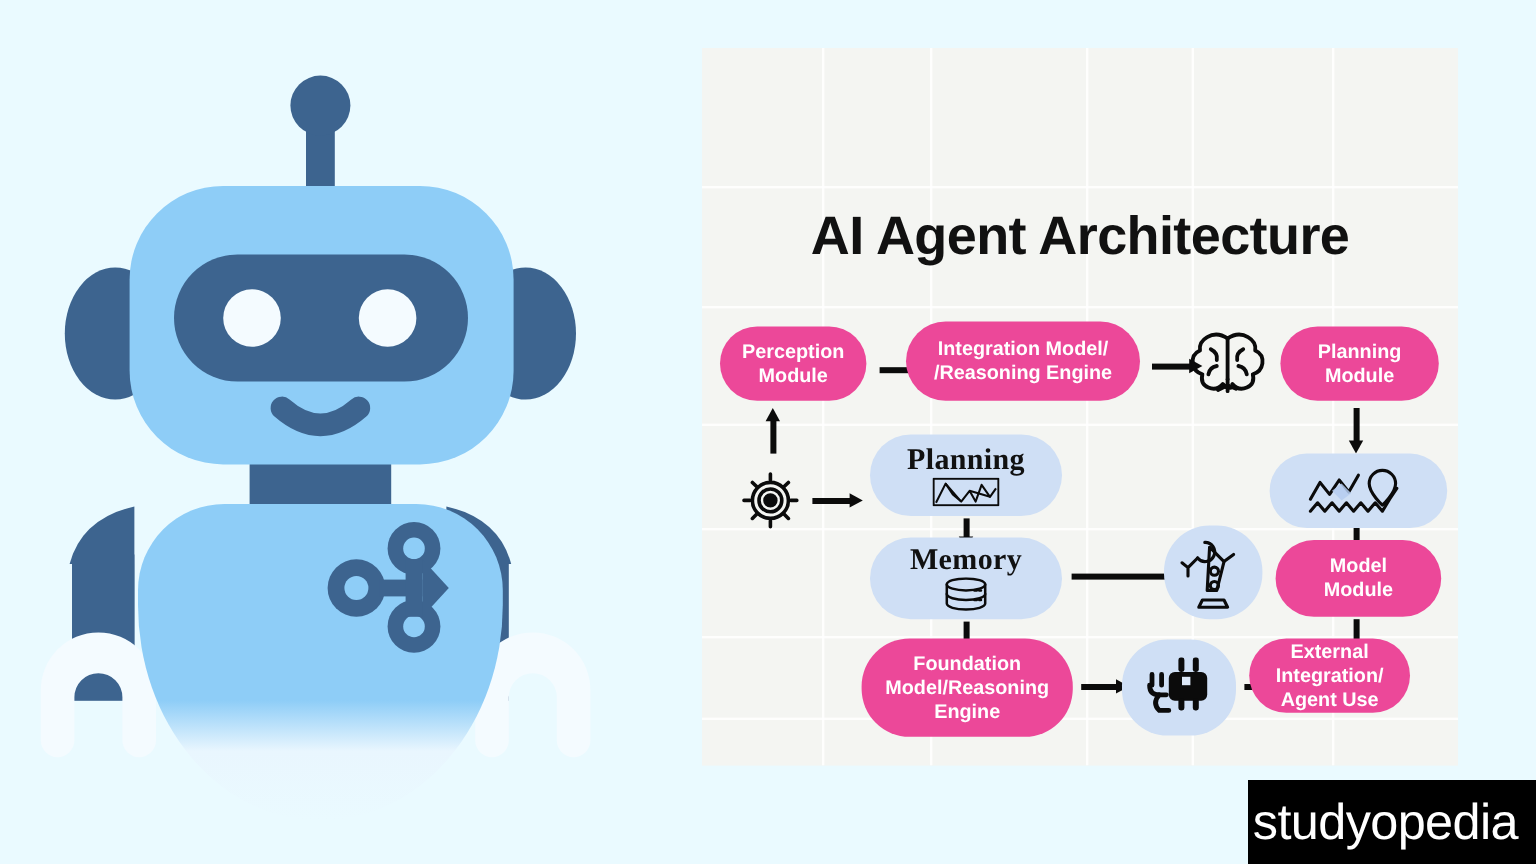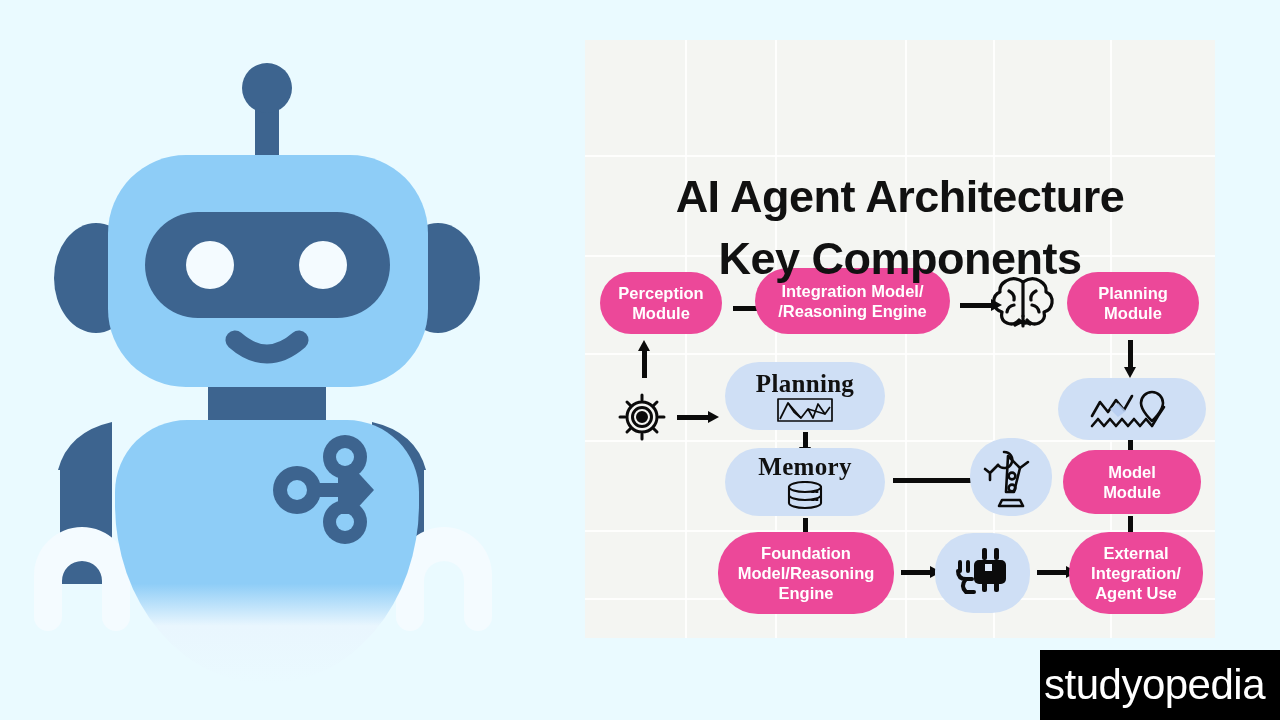--- a/index.html
+++ b/index.html
@@ -184,21 +184,20 @@
     <div class="gridline-v" style="left:525px"></div>
     <div class="gridline-h" style="top:115px"></div>
     <div class="gridline-h" style="top:215px"></div>
     <div class="gridline-h" style="top:313px"></div>
     <div class="gridline-h" style="top:400px"></div>
     <div class="gridline-h" style="top:490px"></div>
     <div class="gridline-h" style="top:558px"></div>
 
     <div id="title">
       <span class="tline">AI Agent Architecture</span>
-      <span class="tline">Key Components</span>
     </div>
 
     <div class="node pill pill-blue" style="left:15px; top:232px; width:122px; height:62px;">
       <div>
         <div>Perception</div>
         <div>Module</div>
       </div>
     </div>
 
     <div class="arrow arr-h" style="left:148px; top:263px; width:40px;">
@@ -376,21 +375,21 @@
     <div class="arrow arr-h" style="left:452px; top:527px; width:40px;">
       <div class="shaft" style="width:30px;"></div>
         <div class="headr"></div>
     </div>
 
     <div class="arrow arr-v" style="left:540px; top:476px; height:30px;">
       <div class="shaft" style="height:22px;"></div>
         <div class="headd"></div>
     </div>
 
-    <div class="node pill pill-blue" style="left:484px; top:492px; width:134px; height:82px;">
+    <div class="node pill pill-blue" style="left:456px; top:492px; width:134px; height:62px;">
       <div>
         <div>External</div>
         <div>Integration/</div>
         <div>Agent Use</div>
       </div>
     </div>
 
   </div>
 
   <div id="watermark">

